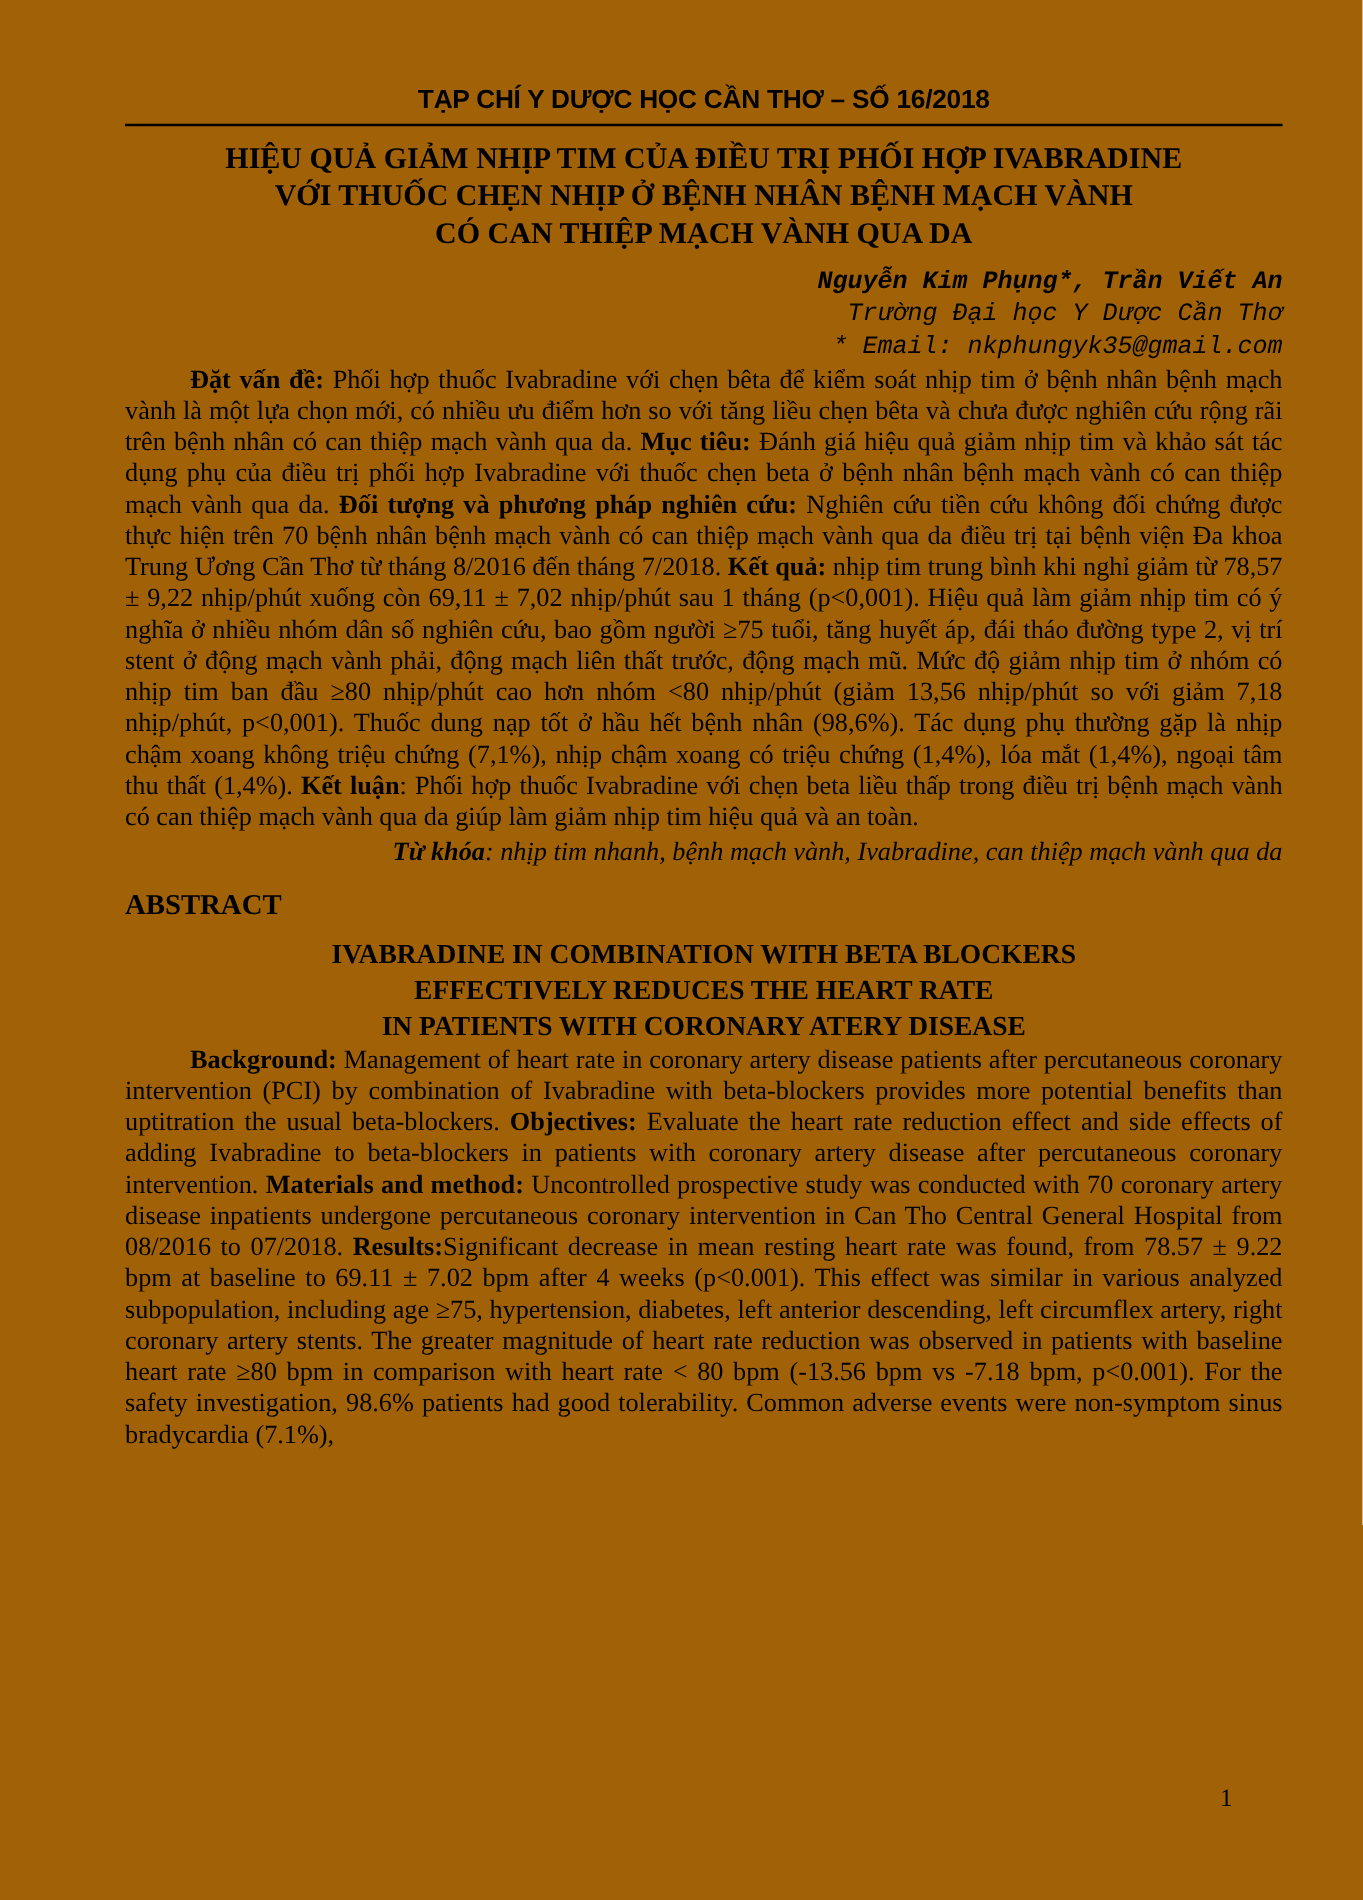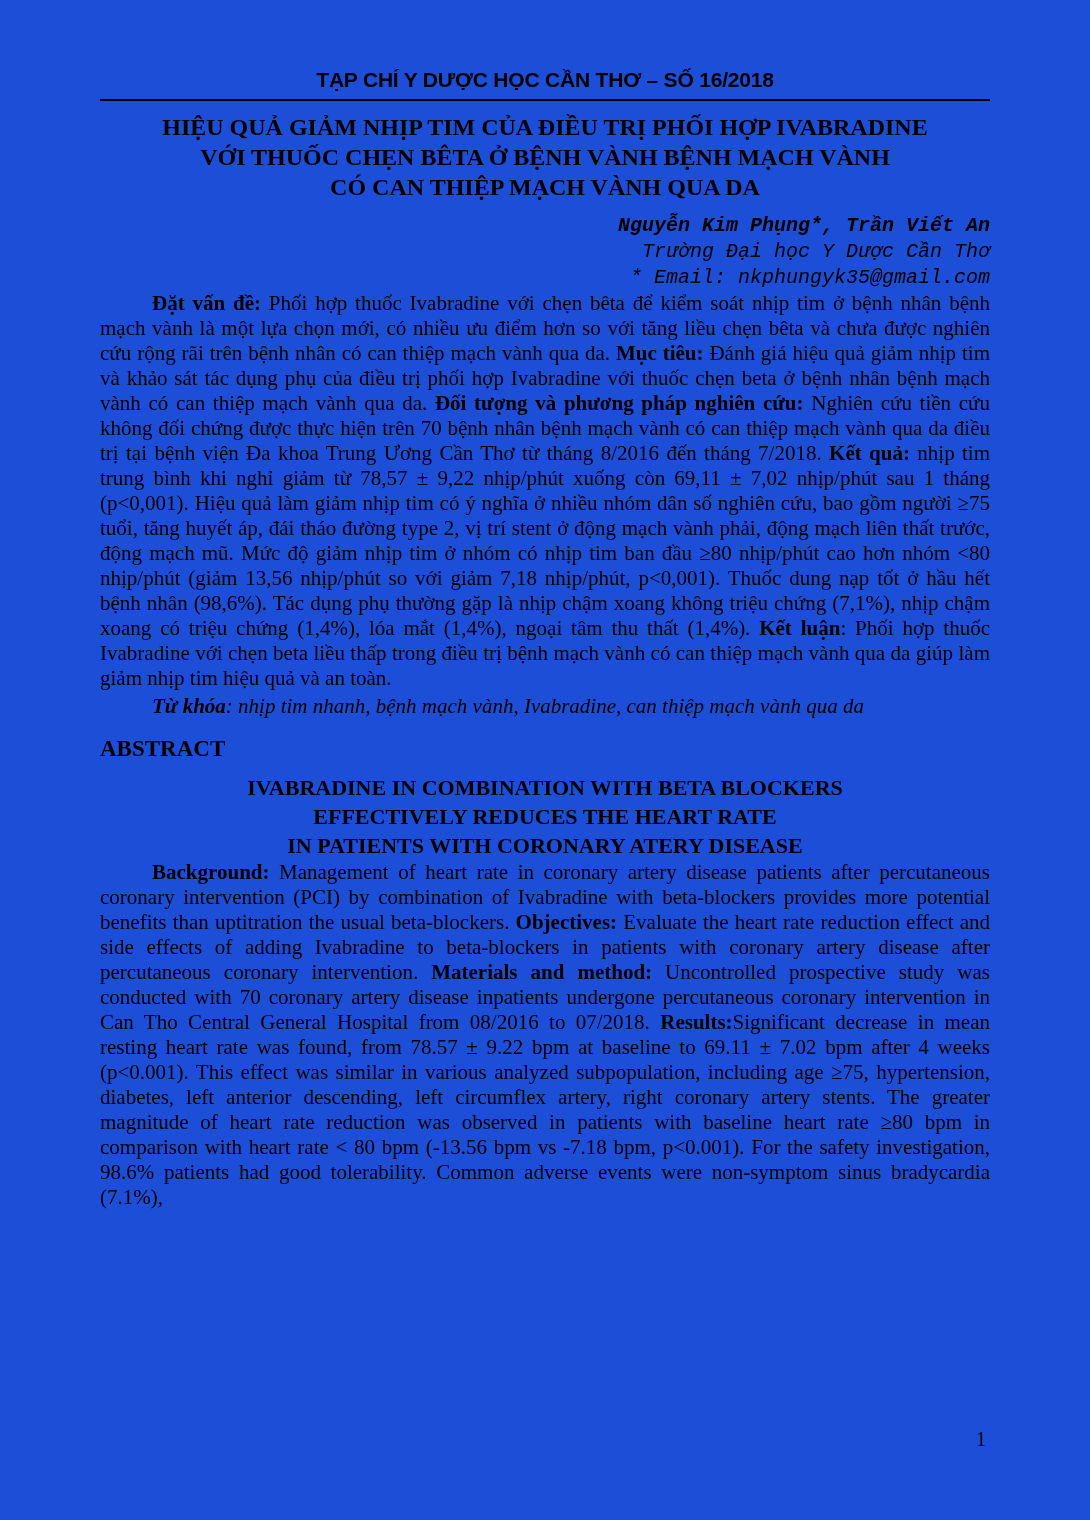--- a/index.html
+++ b/index.html
@@ -5,23 +5,23 @@
   html, body {
     margin: 0;
     padding: 0;
     background: #ffffff;
     color: #000000;
   }
   .page {
     position: relative;
     width: 1090px;
     height: 1520px;
-    background: #1d4ed8;
+    background: #a16207;
     box-sizing: border-box;
-    padding: 68px 100px 0 100px;
+    padding: 68px 64px 0 100px;
     font-family: "Liberation Serif", serif;
     overflow: hidden;
   }
   .journal-header {
     text-align: center;
     font-family: "Liberation Sans", sans-serif;
     font-weight: bold;
     font-size: 21px;
     line-height: 24px;
     letter-spacing: -0.2px;
@@ -59,20 +59,21 @@
     text-indent: 52px;
     margin: 0;
   }
   .run-in { font-weight: bold; }
   .keywords-line {
     font-style: italic;
     font-size: 21px;
     line-height: 26px;
     text-indent: 52px;
     margin: 2px 0 4px 0;
+    text-align: right;
   }
   .en-title {
     text-align: center;
     font-weight: bold;
     font-size: 22px;
     line-height: 29px;
   }
   .en-bylines { margin-bottom: 4px; }
   .page-number {
     position: absolute;
@@ -85,21 +86,21 @@
 </head>
 <body>
 
 <div class="page">
 
   <div class="journal-header">TẠP CHÍ Y DƯỢC HỌC CẦN THƠ – SỐ 16/2018</div>
   <hr class="header-rule">
 
   <h1 class="vi-title">
     <div>HIỆU QUẢ GIẢM NHỊP TIM CỦA ĐIỀU TRỊ PHỐI HỢP IVABRADINE</div>
-    <div>VỚI THUỐC CHẸN BÊTA Ở BỆNH VÀNH BỆNH MẠCH VÀNH</div>
+    <div>VỚI THUỐC CHẸN NHỊP Ở BỆNH NHÂN BỆNH MẠCH VÀNH</div>
     <div>CÓ CAN THIỆP MẠCH VÀNH QUA DA</div>
   </h1>
 
   <div class="byline byline-authors">Nguyễn Kim Phụng*, Trần Viết An</div>
   <div class="byline">Trường Đại học Y Dược Cần Thơ</div>
   <div class="byline">* Email: nkphungyk35@gmail.com</div>
 
 
   <p class="abstract-par">
     <span class="run-in">Đặt vấn đề:</span><span> Phối hợp thuốc Ivabradine với chẹn bêta để kiểm soát nhịp tim ở bệnh nhân bệnh mạch vành là một lựa chọn mới, có nhiều ưu điểm hơn so với tăng liều chẹn bêta và chưa được nghiên cứu rộng rãi trên bệnh nhân có can thiệp mạch vành qua da. </span><span class="run-in">Mục tiêu:</span><span> Đánh giá hiệu quả giảm nhịp tim và khảo sát tác dụng phụ của điều trị phối hợp Ivabradine với thuốc chẹn beta ở bệnh nhân bệnh mạch vành có can thiệp mạch vành qua da. </span><span class="run-in">Đối tượng và phương pháp nghiên cứu:</span><span> Nghiên cứu tiền cứu không đối chứng được thực hiện trên 70 bệnh nhân bệnh mạch vành có can thiệp mạch vành qua da điều trị tại bệnh viện Đa khoa Trung Ương Cần Thơ từ tháng 8/2016 đến tháng 7/2018. </span><span class="run-in">Kết quả:</span><span> nhịp tim trung bình khi nghỉ giảm từ 78,57 ± 9,22 nhịp/phút xuống còn 69,11 ± 7,02 nhịp/phút sau 1 tháng (p&lt;0,001). Hiệu quả làm giảm nhịp tim có ý nghĩa ở nhiều nhóm dân số nghiên cứu, bao gồm người ≥75 tuổi, tăng huyết áp, đái tháo đường type 2, vị trí stent ở động mạch vành phải, động mạch liên thất trước, động mạch mũ. Mức độ giảm nhịp tim ở nhóm có nhịp tim ban đầu ≥80 nhịp/phút cao hơn nhóm &lt;80 nhịp/phút (giảm 13,56 nhịp/phút so với giảm 7,18 nhịp/phút, p&lt;0,001). Thuốc dung nạp tốt ở hầu hết bệnh nhân (98,6%). Tác dụng phụ thường gặp là nhịp chậm xoang không triệu chứng (7,1%), nhịp chậm xoang có triệu chứng (1,4%), lóa mắt (1,4%), ngoại tâm thu thất (1,4%). </span><span class="run-in">Kết luận</span><span>: Phối hợp thuốc Ivabradine với chẹn beta liều thấp trong điều trị bệnh mạch vành có can thiệp mạch vành qua da giúp làm giảm nhịp tim hiệu quả và an toàn.</span>

